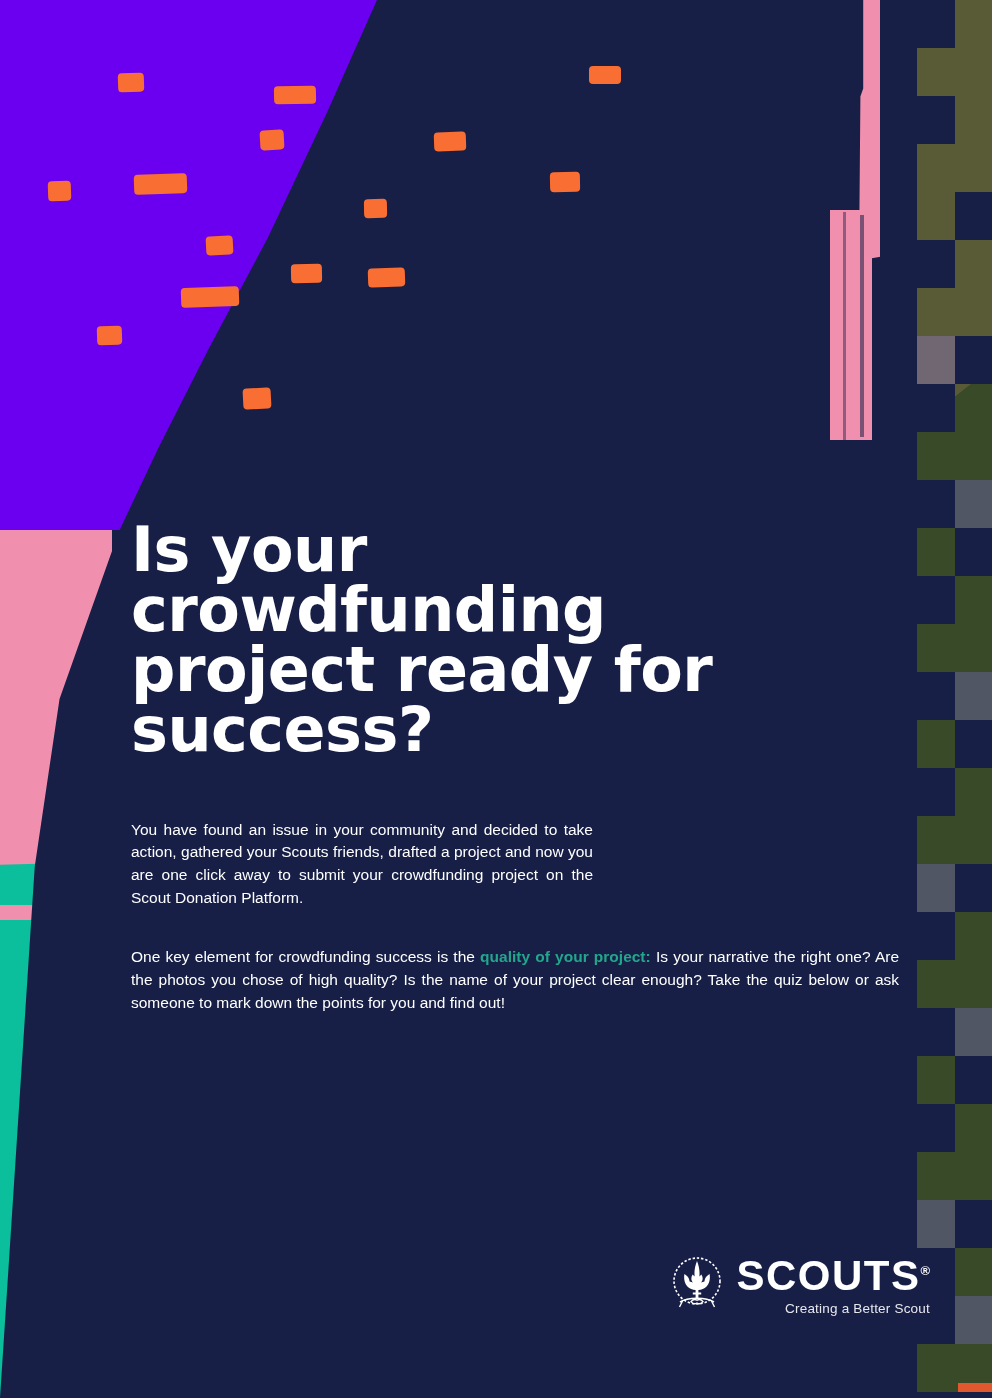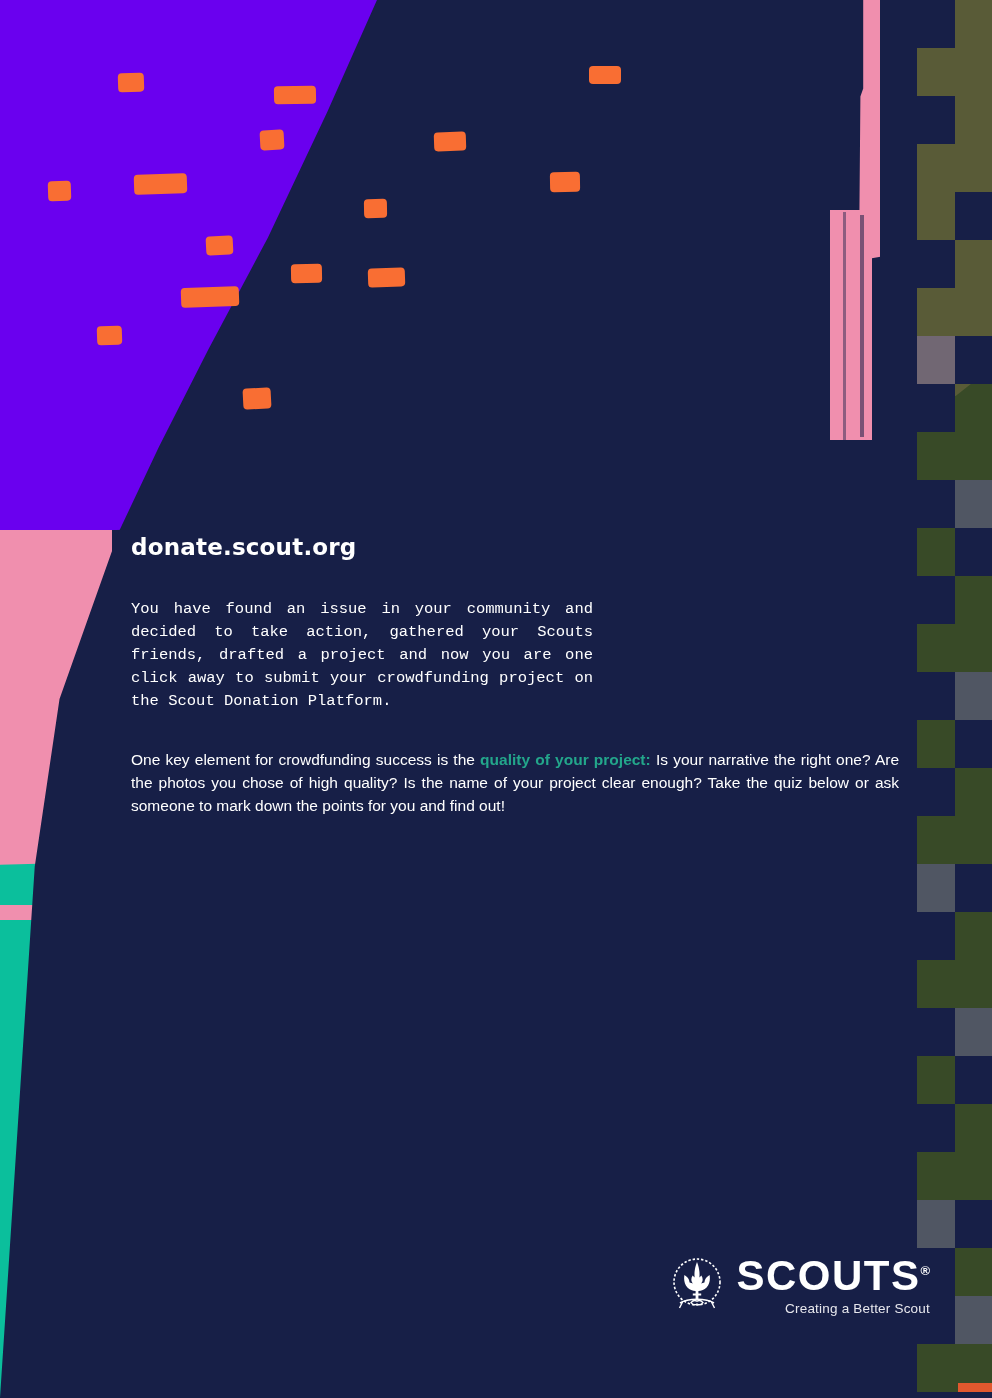--- a/index.html
+++ b/index.html
@@ -152,40 +152,39 @@
   }
   .para {
     color: #ffffff;
     font-size: 15.5px;
     line-height: 1.48;
     text-align: justify;
     margin: 0;
     font-family: "Liberation Sans", sans-serif;
   }
   .para-1 {
-    margin-top: 38px;
+    margin-top: 58px;
     width: 462px;
-    font-family: Liberation Mono, monospace;
   }
   .para-2 {
     margin-top: 36px;
     width: 768px;
   }
   .accent {
     color: #23a68b;
     font-weight: 700;
   }
 
   
   .logo {
     position: absolute;
     right: 62px;
     bottom: 82px;
     display: flex;
-    align-items: flex-end;
+    align-items: flex-start;
     gap: 12px;
   }
   .logo-emblem { width: 54px; height: 60px; display: block; }
   .logo-text { display: flex; flex-direction: column; align-items: flex-end; }
   .logo-word {
     color: #ffffff;
     font-size: 42px;
     font-weight: 700;
     letter-spacing: 1.5px;
     line-height: 1;
@@ -332,21 +331,21 @@
       <i style="background: rgb(62, 82, 34); opacity: 0.85;"></i>
       <i style="background: rgb(62, 82, 34); opacity: 0.85;"></i>
       <i style="background: rgb(23, 31, 71); opacity: 1;"></i>
       <i style="background: rgb(23, 31, 71); opacity: 1;"></i>
       <i style="background: rgb(23, 31, 71); opacity: 1;"></i>
     </div>
 
   <div class="layer corner-nub"></div>
 
   <div class="content">
-    <div class="subdomain">donate.scout.org</div>
+    <h1 class="headline">Is your crowdfunding project ready for success?</h1>
 
     <p class="para para-1">You have found an issue in your community and decided to take action, gathered your Scouts friends, drafted a project and now you are one click away to submit your crowdfunding project on the Scout Donation Platform.</p>
 
     <p class="para para-2"><span>One key element for crowdfunding success is the </span><span class="accent">quality of your project:</span><span> Is your narrative the right one? Are the photos you chose of high quality? Is the name of your project clear enough? Take the quiz below or ask someone to mark down the points for you and find out!</span></p>
   </div>
 
   <div class="logo">
     <svg class="logo-emblem" viewBox="0 0 54 60">
       <circle cx="27" cy="26" r="23" fill="none" stroke="#ffffff" stroke-width="1.6" stroke-dasharray="2.4 1.9"></circle>
       <path d="M27 6 C24.6 12 24.2 17 24.6 21.5 L22.6 19.6 C20.6 22.4 21.2 25.8 23 27.6 L19.6 26.4 C19.2 23.2 17.4 20.6 14.4 19 C13.6 23.6 14.4 28.4 17.4 31.6 C19.6 33.9 22.6 35 25.6 35 L25.6 37.4 L22.8 37.4 L22.8 39.6 L25.6 39.6 L25.6 43 L28.4 43 L28.4 39.6 L31.2 39.6 L31.2 37.4 L28.4 37.4 L28.4 35 C31.4 35 34.4 33.9 36.6 31.6 C39.6 28.4 40.4 23.6 39.6 19 C36.6 20.6 34.8 23.2 34.4 26.4 L31 27.6 C32.8 25.8 33.4 22.4 31.4 19.6 L29.4 21.5 C29.8 17 29.4 12 27 6 Z" fill="#ffffff"></path>

